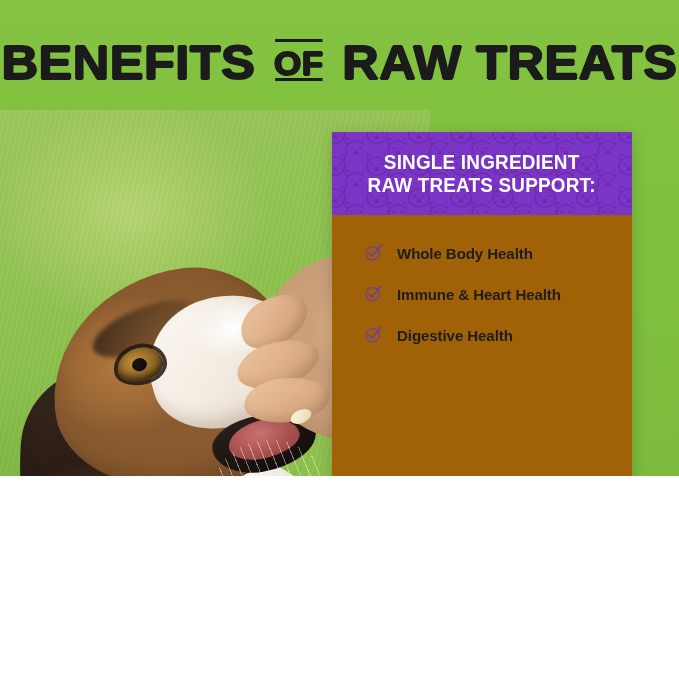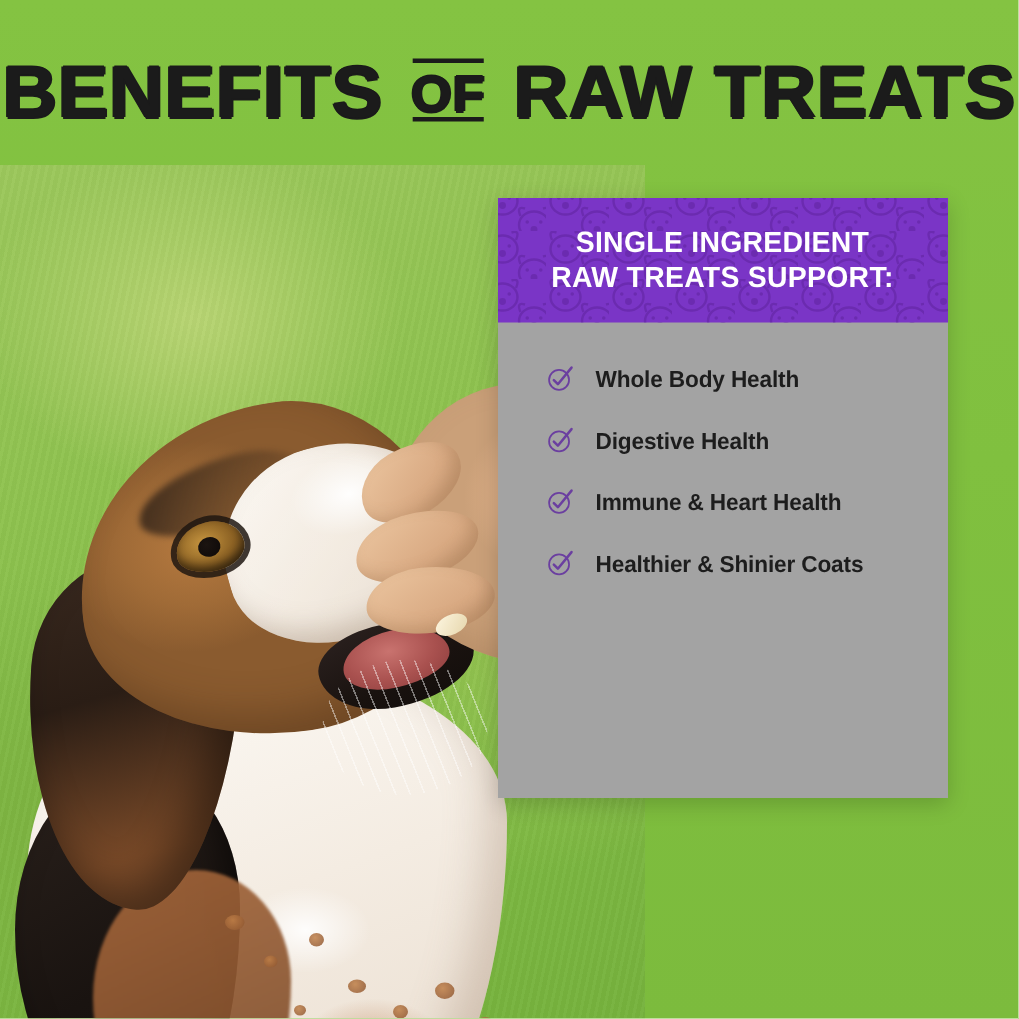--- a/index.html
+++ b/index.html
@@ -3,21 +3,21 @@
 <meta charset="utf-8">
 <style>
   html, body {
     margin: 0;
     padding: 0;
     background: #ffffff;
   }
   #poster {
     position: relative;
     width: 679px;
-    height: 679px;
+    height: 476px;
     overflow: hidden;
     background: #82c341;
     font-family: "Liberation Sans", sans-serif;
   }
 
   
   .bg-green {
     position: absolute;
     inset: 0;
     background: linear-gradient(180deg, #84c342 0%, #80c03f 45%, #7cbb3d 100%);
@@ -273,21 +273,21 @@
   .headline .of::before { top: -5px; }
   .headline .of::after { bottom: 1px; }
 
   
   .card {
     position: absolute;
     left: 332px;
     top: 132px;
     width: 300px;
     height: 400px;
-    background: #a3a3a3;
+    background: #a16207;
     box-shadow: 0 4px 14px rgba(0,0,0,0.18);
     overflow: hidden;
   }
   .card-header {
     position: relative;
     height: 83px;
     background: #7a35c6;
     overflow: hidden;
     display: flex;
     align-items: center;
@@ -420,37 +420,30 @@
         </svg>
         <span class="benefit-label">Whole Body Health</span>
       </li>
 
 
       <li class="benefit-item">
         <svg class="check-icon" viewBox="0 0 24 24" xmlns="http://www.w3.org/2000/svg">
           <circle cx="11" cy="13" r="8.4" fill="none" stroke="#6b3fa0" stroke-width="1.5"></circle>
           <path d="M6.6 13.2 L10 16.6 L21.5 2.6" fill="none" stroke="#6b3fa0" stroke-width="2.1" stroke-linecap="round" stroke-linejoin="round"></path>
         </svg>
-        <span class="benefit-label">Digestive Health</span>
+        <span class="benefit-label">Immune &amp; Heart Health</span>
       </li>
 
       <li class="benefit-item">
         <svg class="check-icon" viewBox="0 0 24 24" xmlns="http://www.w3.org/2000/svg">
           <circle cx="11" cy="13" r="8.4" fill="none" stroke="#6b3fa0" stroke-width="1.5"></circle>
           <path d="M6.6 13.2 L10 16.6 L21.5 2.6" fill="none" stroke="#6b3fa0" stroke-width="2.1" stroke-linecap="round" stroke-linejoin="round"></path>
         </svg>
-        <span class="benefit-label">Immune &amp; Heart Health</span>
+        <span class="benefit-label">Digestive Health</span>
       </li>
 
 
-      <li class="benefit-item">
-        <svg class="check-icon" viewBox="0 0 24 24" xmlns="http://www.w3.org/2000/svg">
-          <circle cx="11" cy="13" r="8.4" fill="none" stroke="#6b3fa0" stroke-width="1.5"></circle>
-          <path d="M6.6 13.2 L10 16.6 L21.5 2.6" fill="none" stroke="#6b3fa0" stroke-width="2.1" stroke-linecap="round" stroke-linejoin="round"></path>
-        </svg>
-        <span class="benefit-label">Healthier &amp; Shinier Coats</span>
-      </li>
 
 
     </ul>
   </div>
 
 </div>
 
 </body></html>

